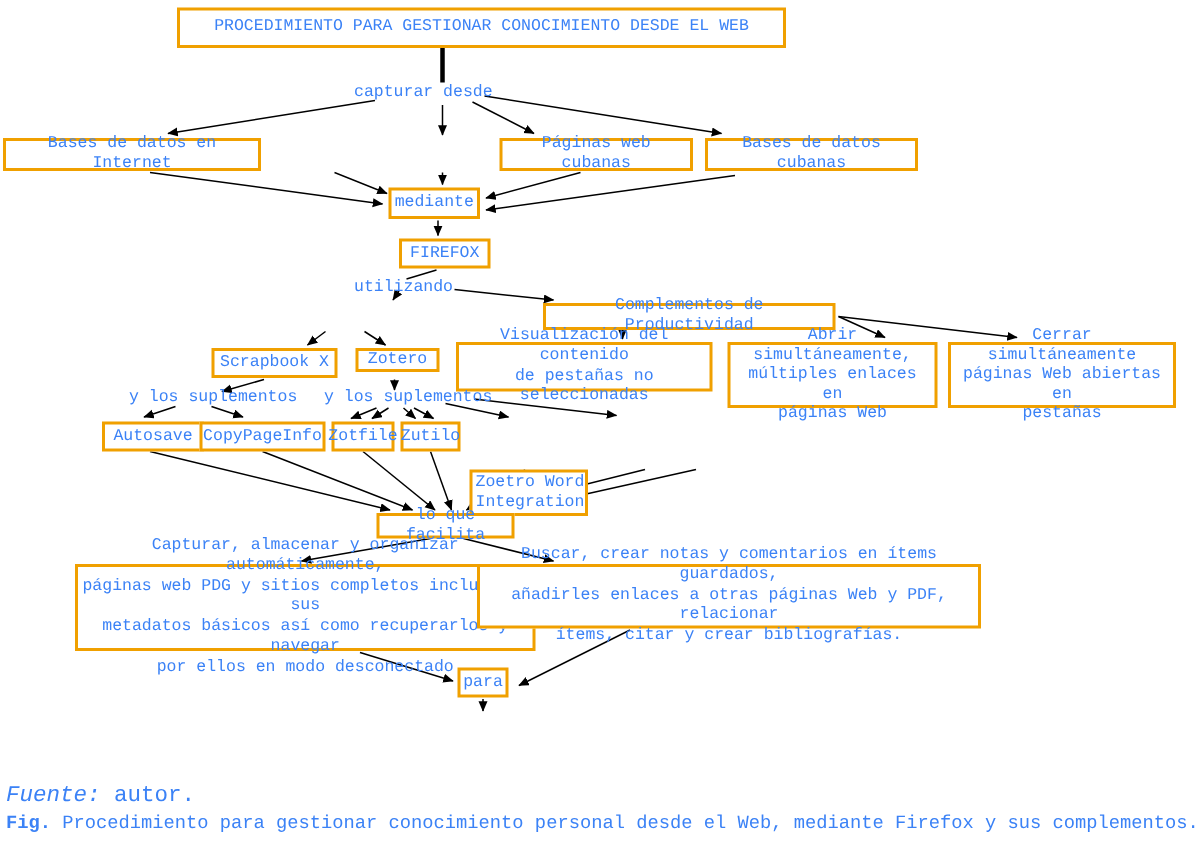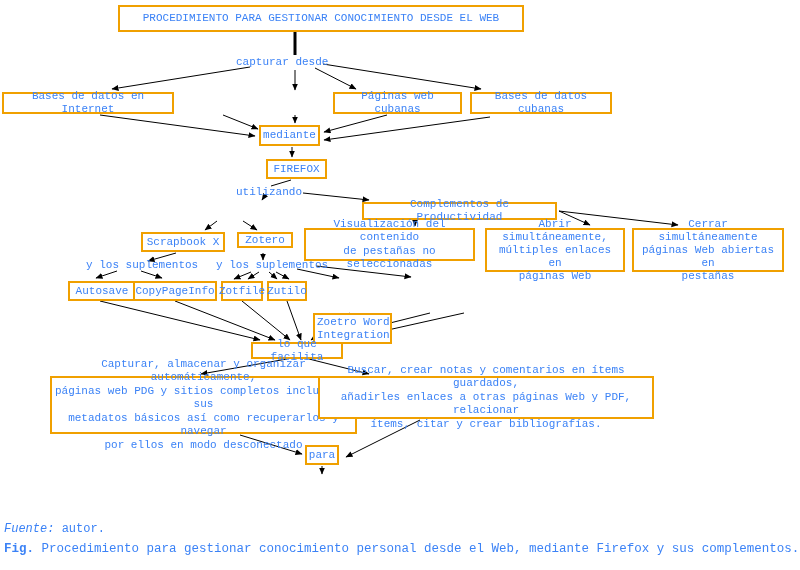--- a/index.html
+++ b/index.html
@@ -17,21 +17,21 @@
     display:flex;align-items:center;justify-content:center;
     font-size:11px;line-height:13px;text-align:center;
     white-space:pre-line;padding:1px 2px;
   }
   .left{justify-content:flex-start;text-align:left;}
   .f105{font-size:11px;line-height:13.5px;}
   .f10{font-size:10px;line-height:14px;}
   .lbl{
     position:absolute;font-size:11px;line-height:13px;white-space:nowrap;background:transparent;
   }
-  .cap{position:absolute;font-size:12px;white-space:nowrap;}
+  .cap{position:absolute;font-size:15px;white-space:nowrap;}
   .cap .it{font-style:italic;}
   .figline{position:absolute;font-size:12.5px;white-space:nowrap;}
   .figline b{font-weight:bold;}
 </style>
 </head>
 <body>
 
 <div class="canvas">
 
   <svg class="wires" viewBox="0 0 800 570">

